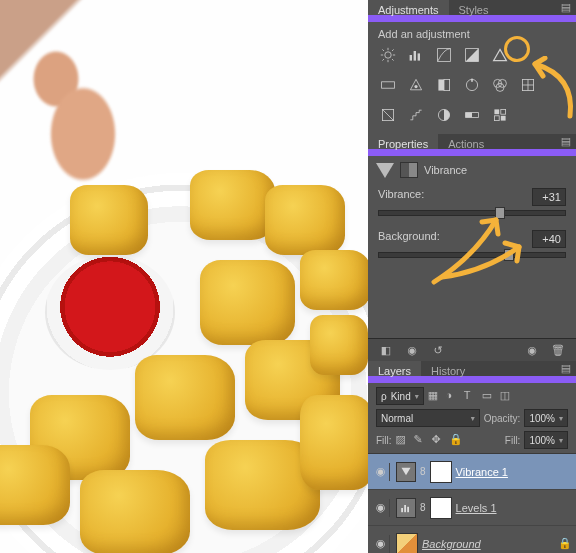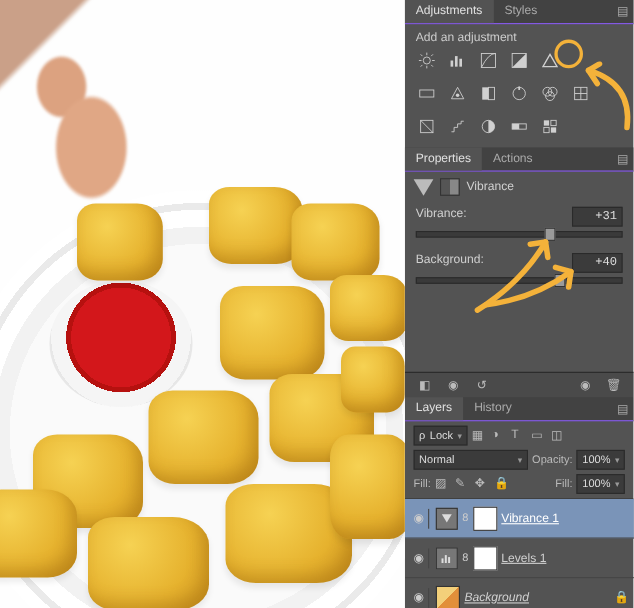--- a/index.html
+++ b/index.html
@@ -21,34 +21,34 @@
     box-shadow: inset -6px -8px 14px rgba(120,70,0,.25), 0 4px 6px rgba(0,0,0,.08);
   }
   .hand {
     position: absolute; left: -25px; top: -20px; width: 180px; height: 220px;
     background: radial-gradient(ellipse at 60% 70%, #e0a785 0 20%, transparent 22%),
                 radial-gradient(ellipse at 45% 45%, #dca280 0 15%, transparent 17%),
                 linear-gradient(135deg, #caa088 0 30%, transparent 32%);
     filter: blur(1px);
   }
   .sidebar { width: 208px; height: 100%; background: #535353; color: #d0d0d0; font-size: 11px; display: flex; flex-direction: column; }
-  .panel-tabs { display: flex; background: #424242; height: 22px; border-bottom: 1px solid #8b5cf6; justify-content: space-between; }
+  .panel-tabs { display: flex; background: #424242; height: 22px; border-bottom: 7px solid #8b5cf6; justify-content: space-between; }
   .ptab { padding: 4px 10px; color: #aaa; cursor: pointer; }
   .ptab.active { background: #535353; color: #e0e0e0; }
   .panel-menu { margin-left: auto; width: 20px; display: flex; align-items: center; justify-content: center; color: #aaa; cursor: pointer; }
   .section-label { padding: 6px 10px 4px; color: #ccc; }
   .icon-grid { display: flex; flex-wrap: wrap; gap: 6px 8px; padding: 2px 10px 10px; }
   .aicon { width: 20px; height: 18px; display: flex; align-items: center; justify-content: center; color: #d0d0d0; cursor: pointer; }
   .aicon svg { width: 18px; height: 16px; }
   .prop-head { display: flex; align-items: center; gap: 6px; padding: 6px 8px; }
   .vib-swatch { width: 18px; height: 16px; background: linear-gradient(90deg,#555 50%,#888 50%); border:1px solid #333; }
   .vib-tri { width: 0; height: 0; border-left: 9px solid transparent; border-right: 9px solid transparent; border-top: 15px solid #bbb; display:inline-block; }
   .slider-row { padding: 4px 10px 10px; }
   .slider-top { display: flex; justify-content: space-between; margin-bottom: 4px; }
-  .numbox { width: 46px; height: 18px; background: #3b3b3b; border: 1px solid #2a2a2a; color: #ddd; text-align: right; padding: 1px 4px; font-size: 11px; font-family: Liberation Mono, monospace; }
+  .numbox { width: 34px; height: 18px; background: #3b3b3b; border: 1px solid #2a2a2a; color: #ddd; text-align: right; padding: 1px 4px; font-size: 11px; }
   .track { position: relative; height: 6px; background: #3a3a3a; border: 1px solid #2a2a2a; }
   .thumb { position: absolute; top: -4px; width: 10px; height: 12px; background: #9a9a9a; border: 1px solid #333; transform: translateX(-50%); cursor: pointer; }
   .prop-spacer { flex: 0 0 70px; }
   .prop-footer { display: flex; gap: 10px; padding: 4px 10px; background: #4a4a4a; border-top: 1px solid #2a2a2a; justify-content: flex-start; }
   .pf-icon { width: 16px; height: 14px; color: #bbb; cursor: pointer; display:flex; align-items:center; justify-content:center; }
   .pf-icon.right { margin-left: auto; }
   .layer-controls { padding: 4px 8px; display: flex; flex-direction: column; gap: 4px; border-bottom: 1px solid #3a3a3a; }
   .lc-row { display: flex; align-items: center; gap: 4px; }
   .sel { background: #3b3b3b; border: 1px solid #2a2a2a; color: #ddd; height: 18px; padding: 0 4px; font-size: 10px; display:flex; align-items:center; gap:4px; cursor:pointer; }
   .chev { font-size: 8px; color: #999; }
@@ -254,21 +254,21 @@
     <div class="pf-icon">🗑</div>
   </div>
 
   <div class="panel-tabs">
     <div class="ptab active">Layers</div>
     <div class="ptab">History</div>
     <div class="panel-menu">▤</div>
   </div>
   <div class="layer-controls">
     <div class="lc-row">
-      <div class="sel">ρ <span>Lock</span> <span class="chev">▾</span></div>
+      <div class="sel">ρ <span>Kind</span> <span class="chev">▾</span></div>
       <div class="mini-icon">▦</div>
       <div class="mini-icon">◑</div>
       <div class="mini-icon">T</div>
       <div class="mini-icon">▭</div>
       <div class="mini-icon">◫</div>
     </div>
     <div class="lc-row">
       <div class="sel" style="flex:1">
           <span>Normal</span> 
           <span class="chev" style="margin-left:auto">▾</span>

